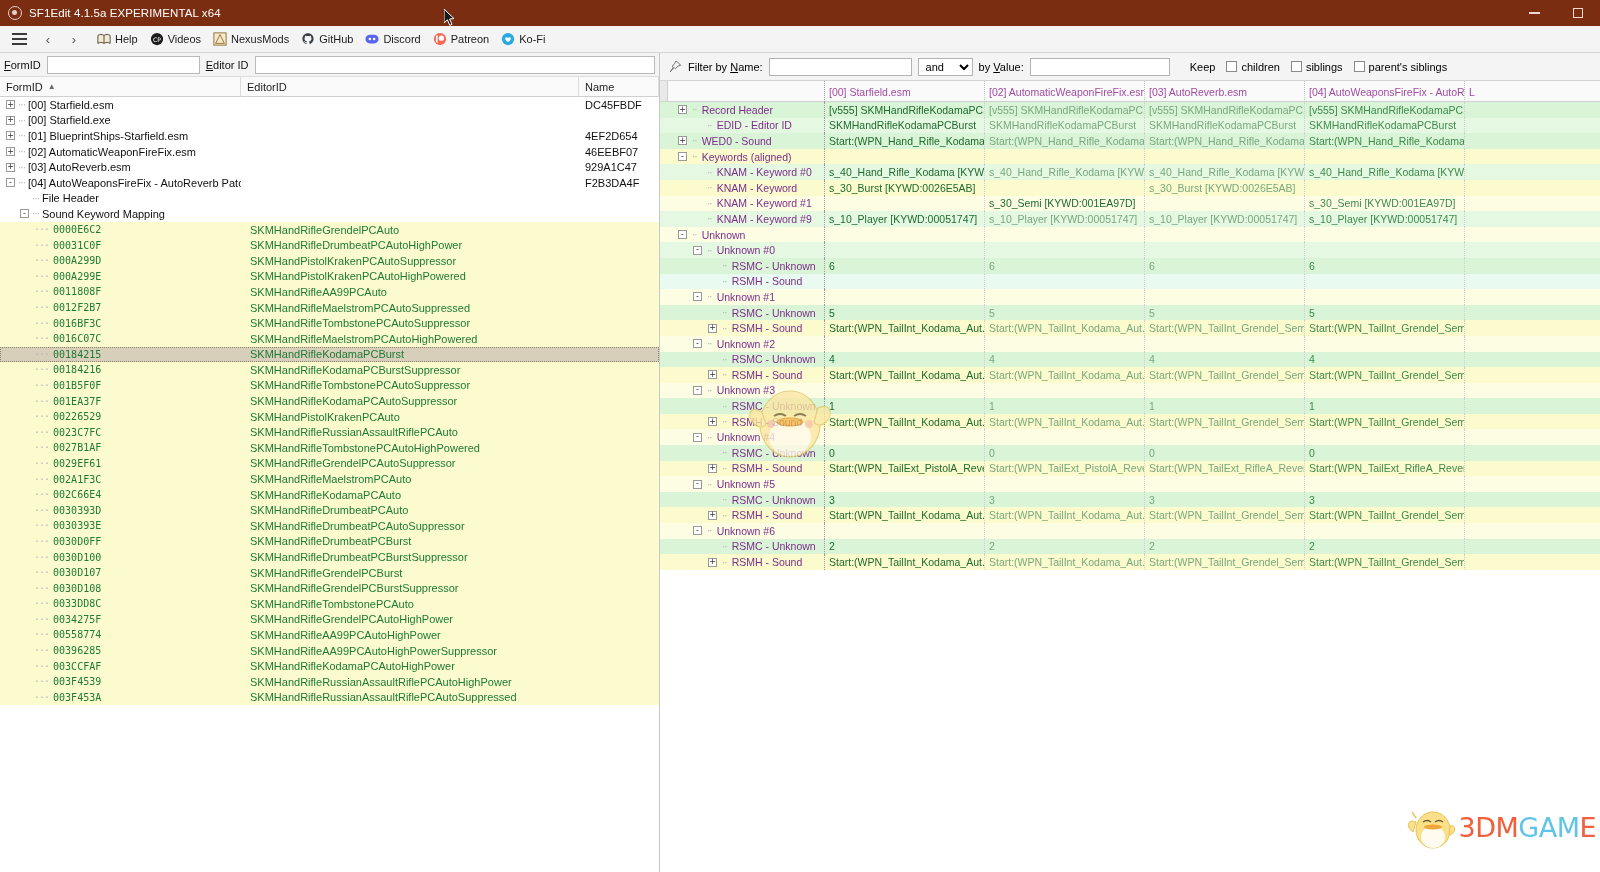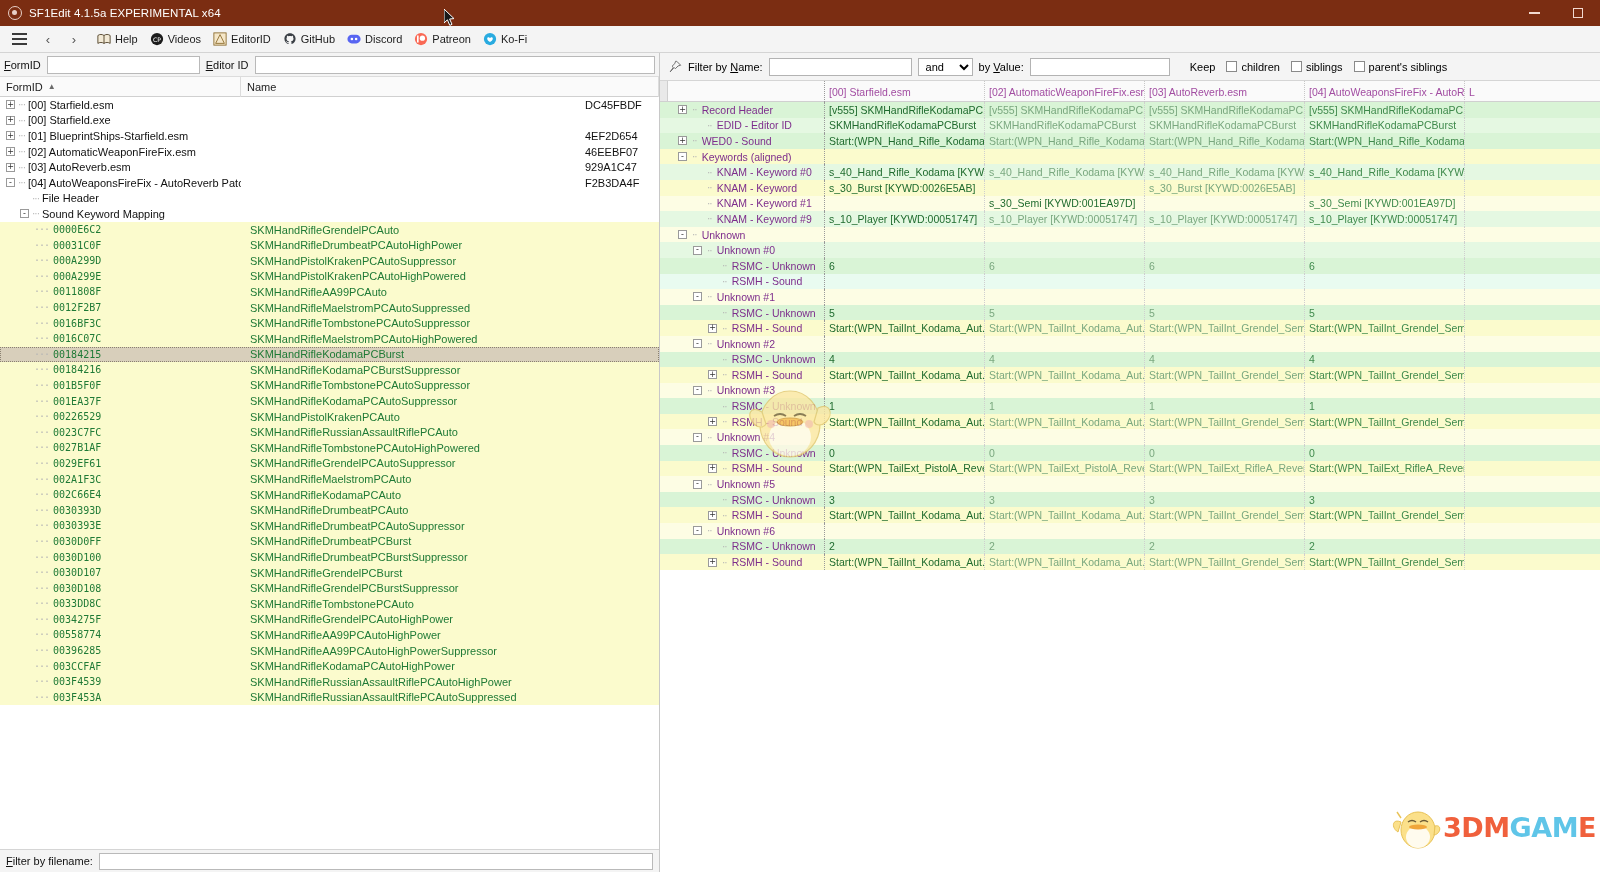--- a/index.html
+++ b/index.html
@@ -176,21 +176,21 @@
 
   
   .rtabs { height: 23px; border-top: 1px solid #d0d0d0; background: #f1f1f1;
     display: flex; align-items: flex-end; padding-left: 6px; gap: 1px; }
   .rtab { height: 21px; padding: 0 9px; display: flex; align-items: center; font-size: 11px;
     background: #e4e4e4; border: 1px solid #c6c6c6; border-bottom: none; color: #1b1b1b; }
   .rtab.active { background: #fdfdfd; border-color: #bfbfbf; }
 
   .watermark { position: absolute; right: 4px; bottom: 22px; display: flex;
     align-items: center; z-index: 40; pointer-events: none; }
-  .wm-text { font-size: 27px; font-weight: bold; letter-spacing: -.5px;
+  .wm-text { font-size: 27px; font-weight: normal; letter-spacing: -.5px;
     font-family: "DejaVu Sans", sans-serif; }
   .wm-3dm { color: #f0603c; } .wm-a { color: #5fc5e8; }
   .wm-me { color: #f0603c; }
 
   .overlay-chick { position: absolute; left: 740px; top: 382px; width: 96px; height: 78px;
     z-index: 30; pointer-events: none; opacity: .78; }
 </style>
 </head>
 <body>
 
@@ -239,21 +239,21 @@
           <text x="8" y="11" font-size="7" fill="#fff" text-anchor="middle" font-family="DejaVu Sans">CP</text>
         </svg>
         <span>Videos</span>
       </div>
 
       <div class="link-item">
         <svg class="ic" viewBox="0 0 16 16">
           <rect x="1" y="1" width="14" height="14" fill="#f5e7c9" stroke="#8a6a2b" stroke-width="1"></rect>
           <path d="M3 13 L8 3 L13 13 Z" fill="none" stroke="#8a6a2b" stroke-width="1"></path>
         </svg>
-        <span>EditorID</span>
+        <span>NexusMods</span>
       </div>
 
       <div class="link-item">
         <svg class="ic" viewBox="0 0 16 16">
           <path d="M8 1.5 C4.4 1.5 1.6 4.3 1.6 7.8 C1.6 10.6 3.4 13 5.9 13.8 C6.2 13.9 6.3 13.7 6.3 13.5 L6.3 12.4 C4.6 12.8 4.2 11.6 4.2 11.6 C3.9 10.9 3.5 10.7 3.5 10.7 C2.9 10.3 3.5 10.3 3.5 10.3 C4.2 10.4 4.5 11 4.5 11 C5.1 12 6.1 11.7 6.4 11.5 C6.5 11.1 6.6 10.8 6.8 10.7 C5.4 10.5 4 10 4 7.5 C4 6.8 4.2 6.3 4.6 5.9 C4.5 5.7 4.3 5.1 4.7 4.2 C4.7 4.2 5.2 4.1 6.3 4.8 C6.8 4.7 7.4 4.6 8 4.6 C8.6 4.6 9.2 4.7 9.7 4.8 C10.8 4.1 11.3 4.2 11.3 4.2 C11.7 5.1 11.5 5.7 11.4 5.9 C11.8 6.3 12 6.8 12 7.5 C12 10 10.6 10.5 9.2 10.7 C9.5 10.9 9.7 11.3 9.7 11.9 L9.7 13.5 C9.7 13.7 9.8 13.9 10.1 13.8 C12.6 13 14.4 10.6 14.4 7.8 C14.4 4.3 11.6 1.5 8 1.5 Z" fill="#3a3f45"></path>
         </svg>
         <span>GitHub</span>
       </div>
 
       <div class="link-item">
@@ -294,20 +294,21 @@
         <input class="idinput small" type="text" value="" style="">
         <span class="idlabel"><u>E</u>ditor ID</span>
         <input class="idinput big" type="text" value="" style="">
       </div>
 
       <div class="tree-head">
         <div class="th c1">
           <span>FormID</span>
           <span class="sortarrow">▲</span>
         </div>
+        <div class="th c2">EditorID</div>
         <div class="th c3">Name</div>
       </div>
 
       <div class="tree-body">
         <div id="plugin-rows">
             <div class="trow plugin">
               <div class="tc1">
                 <span class="indent" style="width: 6px;"></span>
                 <span class="expander">+</span>
                 <span class="guide" style="margin: 0px 3px;">···</span>
@@ -663,24 +664,20 @@
                 <span style="width: 34px; display: inline-block;"></span>
                 <span class="guide" style="margin-right: 4px;">···</span>
                 <span>003F453A</span>
               </div>
               <div class="tc2">SKMHandRifleRussianAssaultRiflePCAutoSuppressed</div>
               <div class="tc3"></div>
             </div>
           </div>
       </div>
 
-      <div class="left-filter">
-        <span class="idlabel"><u>F</u>ilter by filename:</span>
-        <input type="text" value="" style="">
-      </div>
     </div>
 
     <div class="right-pane">
 
       <div class="rfilter">
         <svg class="pin-icon" viewBox="0 0 16 16">
           <path d="M10 1.5 L14.5 6 L11.5 6.8 L8.4 10 L7 8.6 L2.5 13.5 L6 8.6 L4.6 7.2 L7.8 4.1 L8.6 1.5 Z" fill="none" stroke="#6a6a6a" stroke-width="1.1"></path>
         </svg>
         <span>Filter by <u>N</u>ame:</span>
         <input class="fname" type="text" value="" style="">

